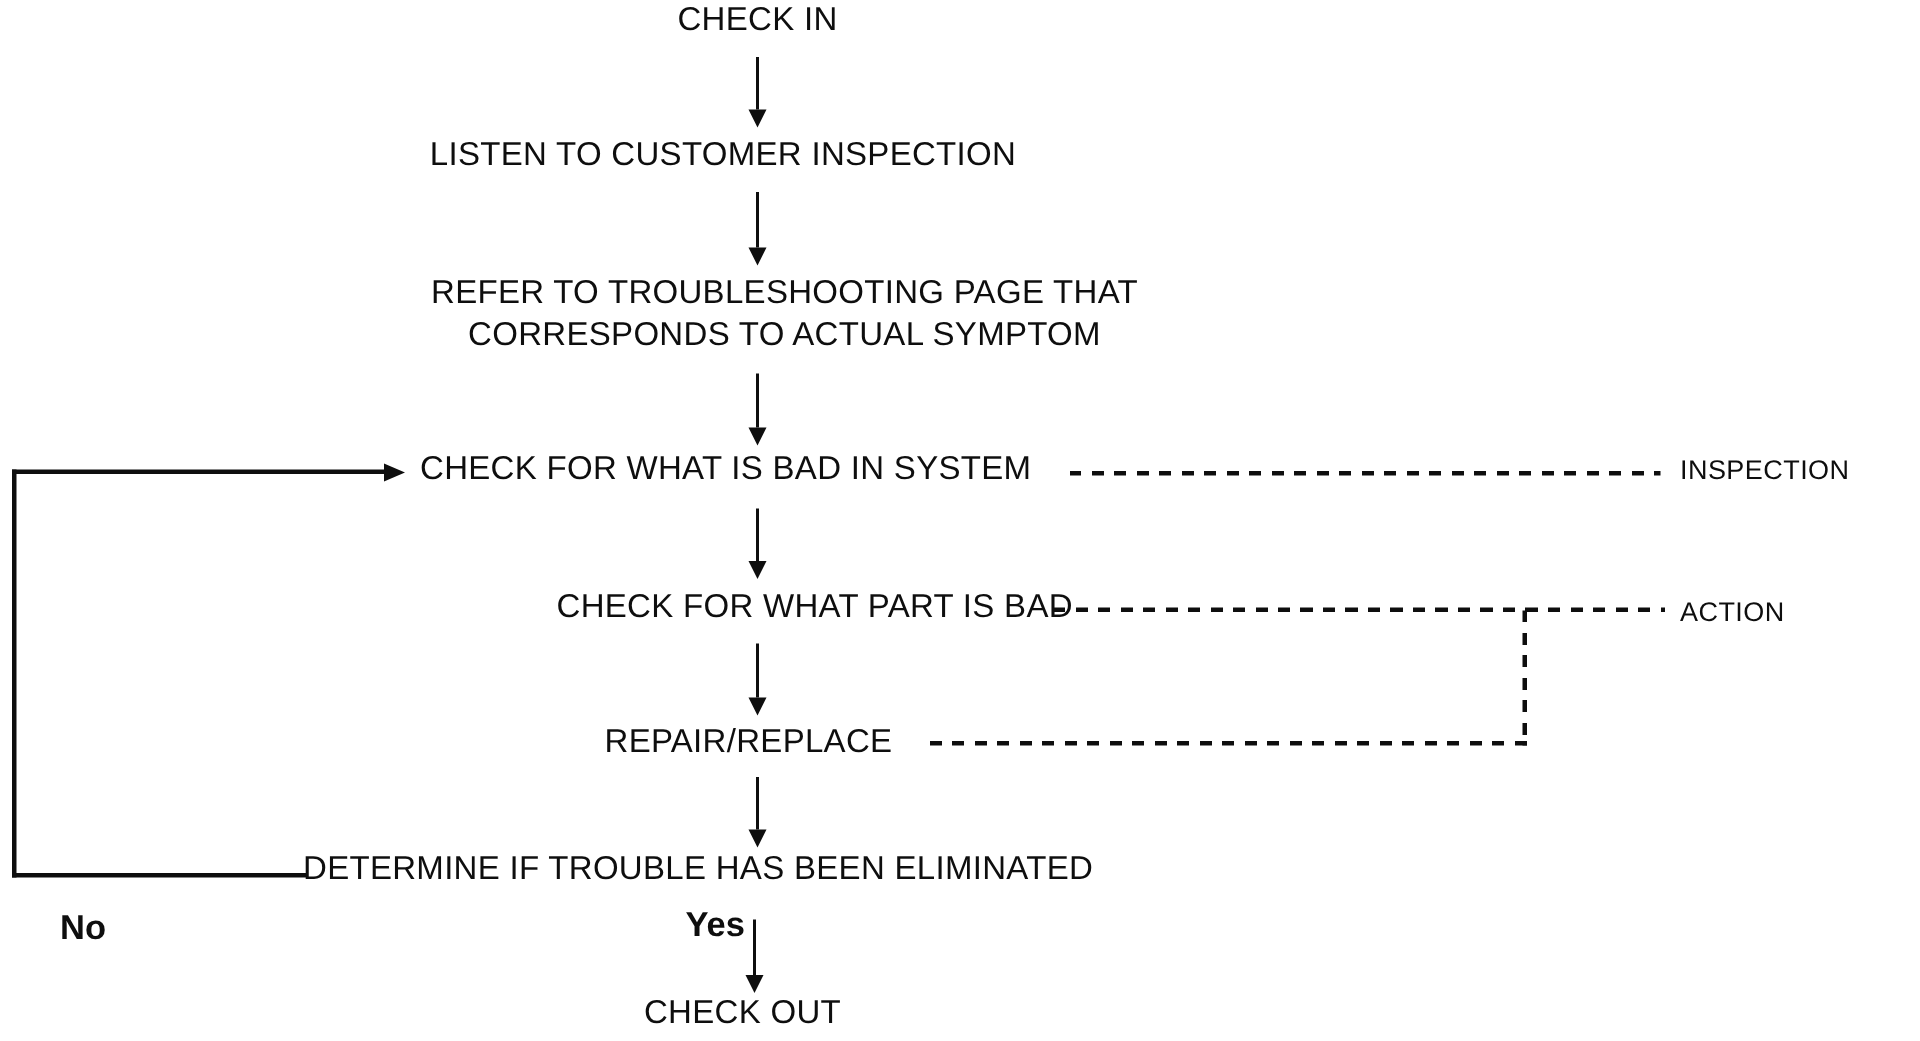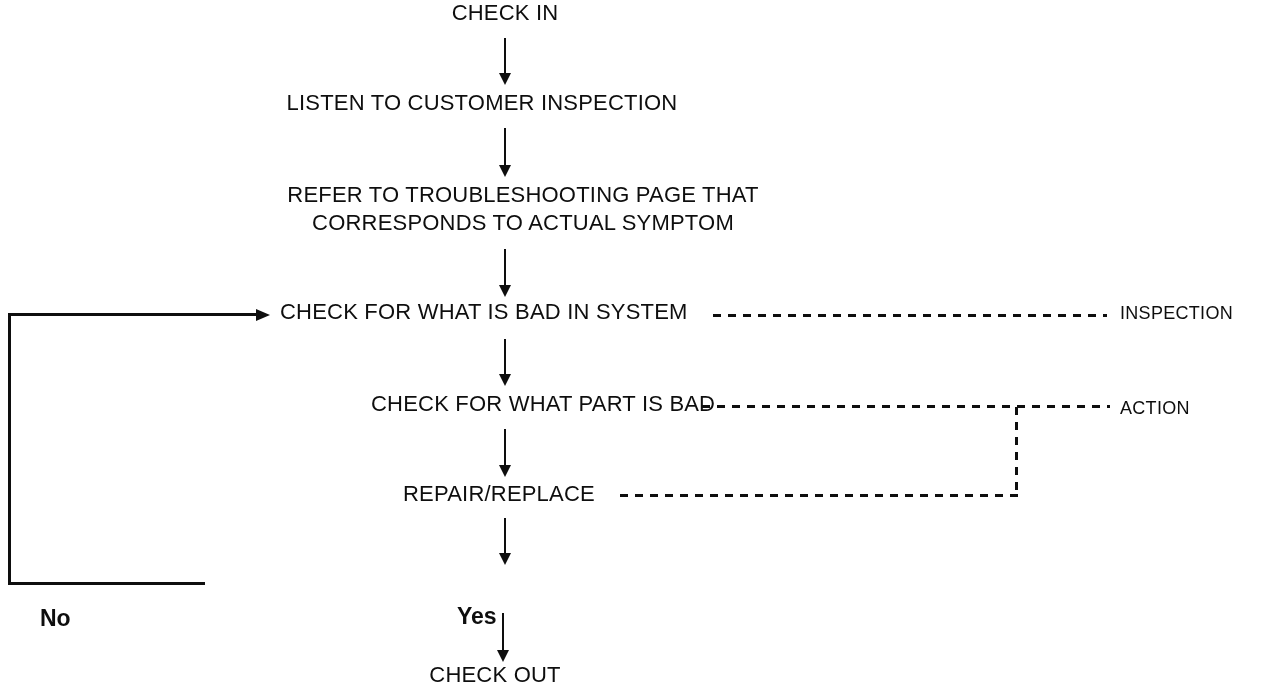--- a/index.html
+++ b/index.html
@@ -110,20 +110,21 @@
     <span>REFER TO TROUBLESHOOTING PAGE THAT</span>
     <span>CORRESPONDS TO ACTUAL SYMPTOM</span>
   </div>
 
   <div class="node" style="left:280px; top:299px;">CHECK FOR WHAT IS BAD IN SYSTEM</div>
 
   <div class="node" style="left:335px; top:391px;margin-left:36px;">CHECK FOR WHAT PART IS BAD</div>
 
   <div class="node" style="left:403px; top:481px;">REPAIR/REPLACE</div>
 
+  <div class="node" style="left:202px; top:566px;">DETERMINE IF TROUBLE HAS BEEN ELIMINATED</div>
 
   <div class="node centered" style="left:495px; top:662px;">CHECK OUT</div>
 
   <div class="side-label" style="left:1120px; top:300px;">INSPECTION</div>
 
   <div class="side-label" style="left:1120px; top:395px;">ACTION</div>
 
   <div class="branch-label" style="left:18px; top:605px;">No</div>
 
   <div class="branch-label" style="left:435px; top:603px;text-align:center;">Yes</div>

